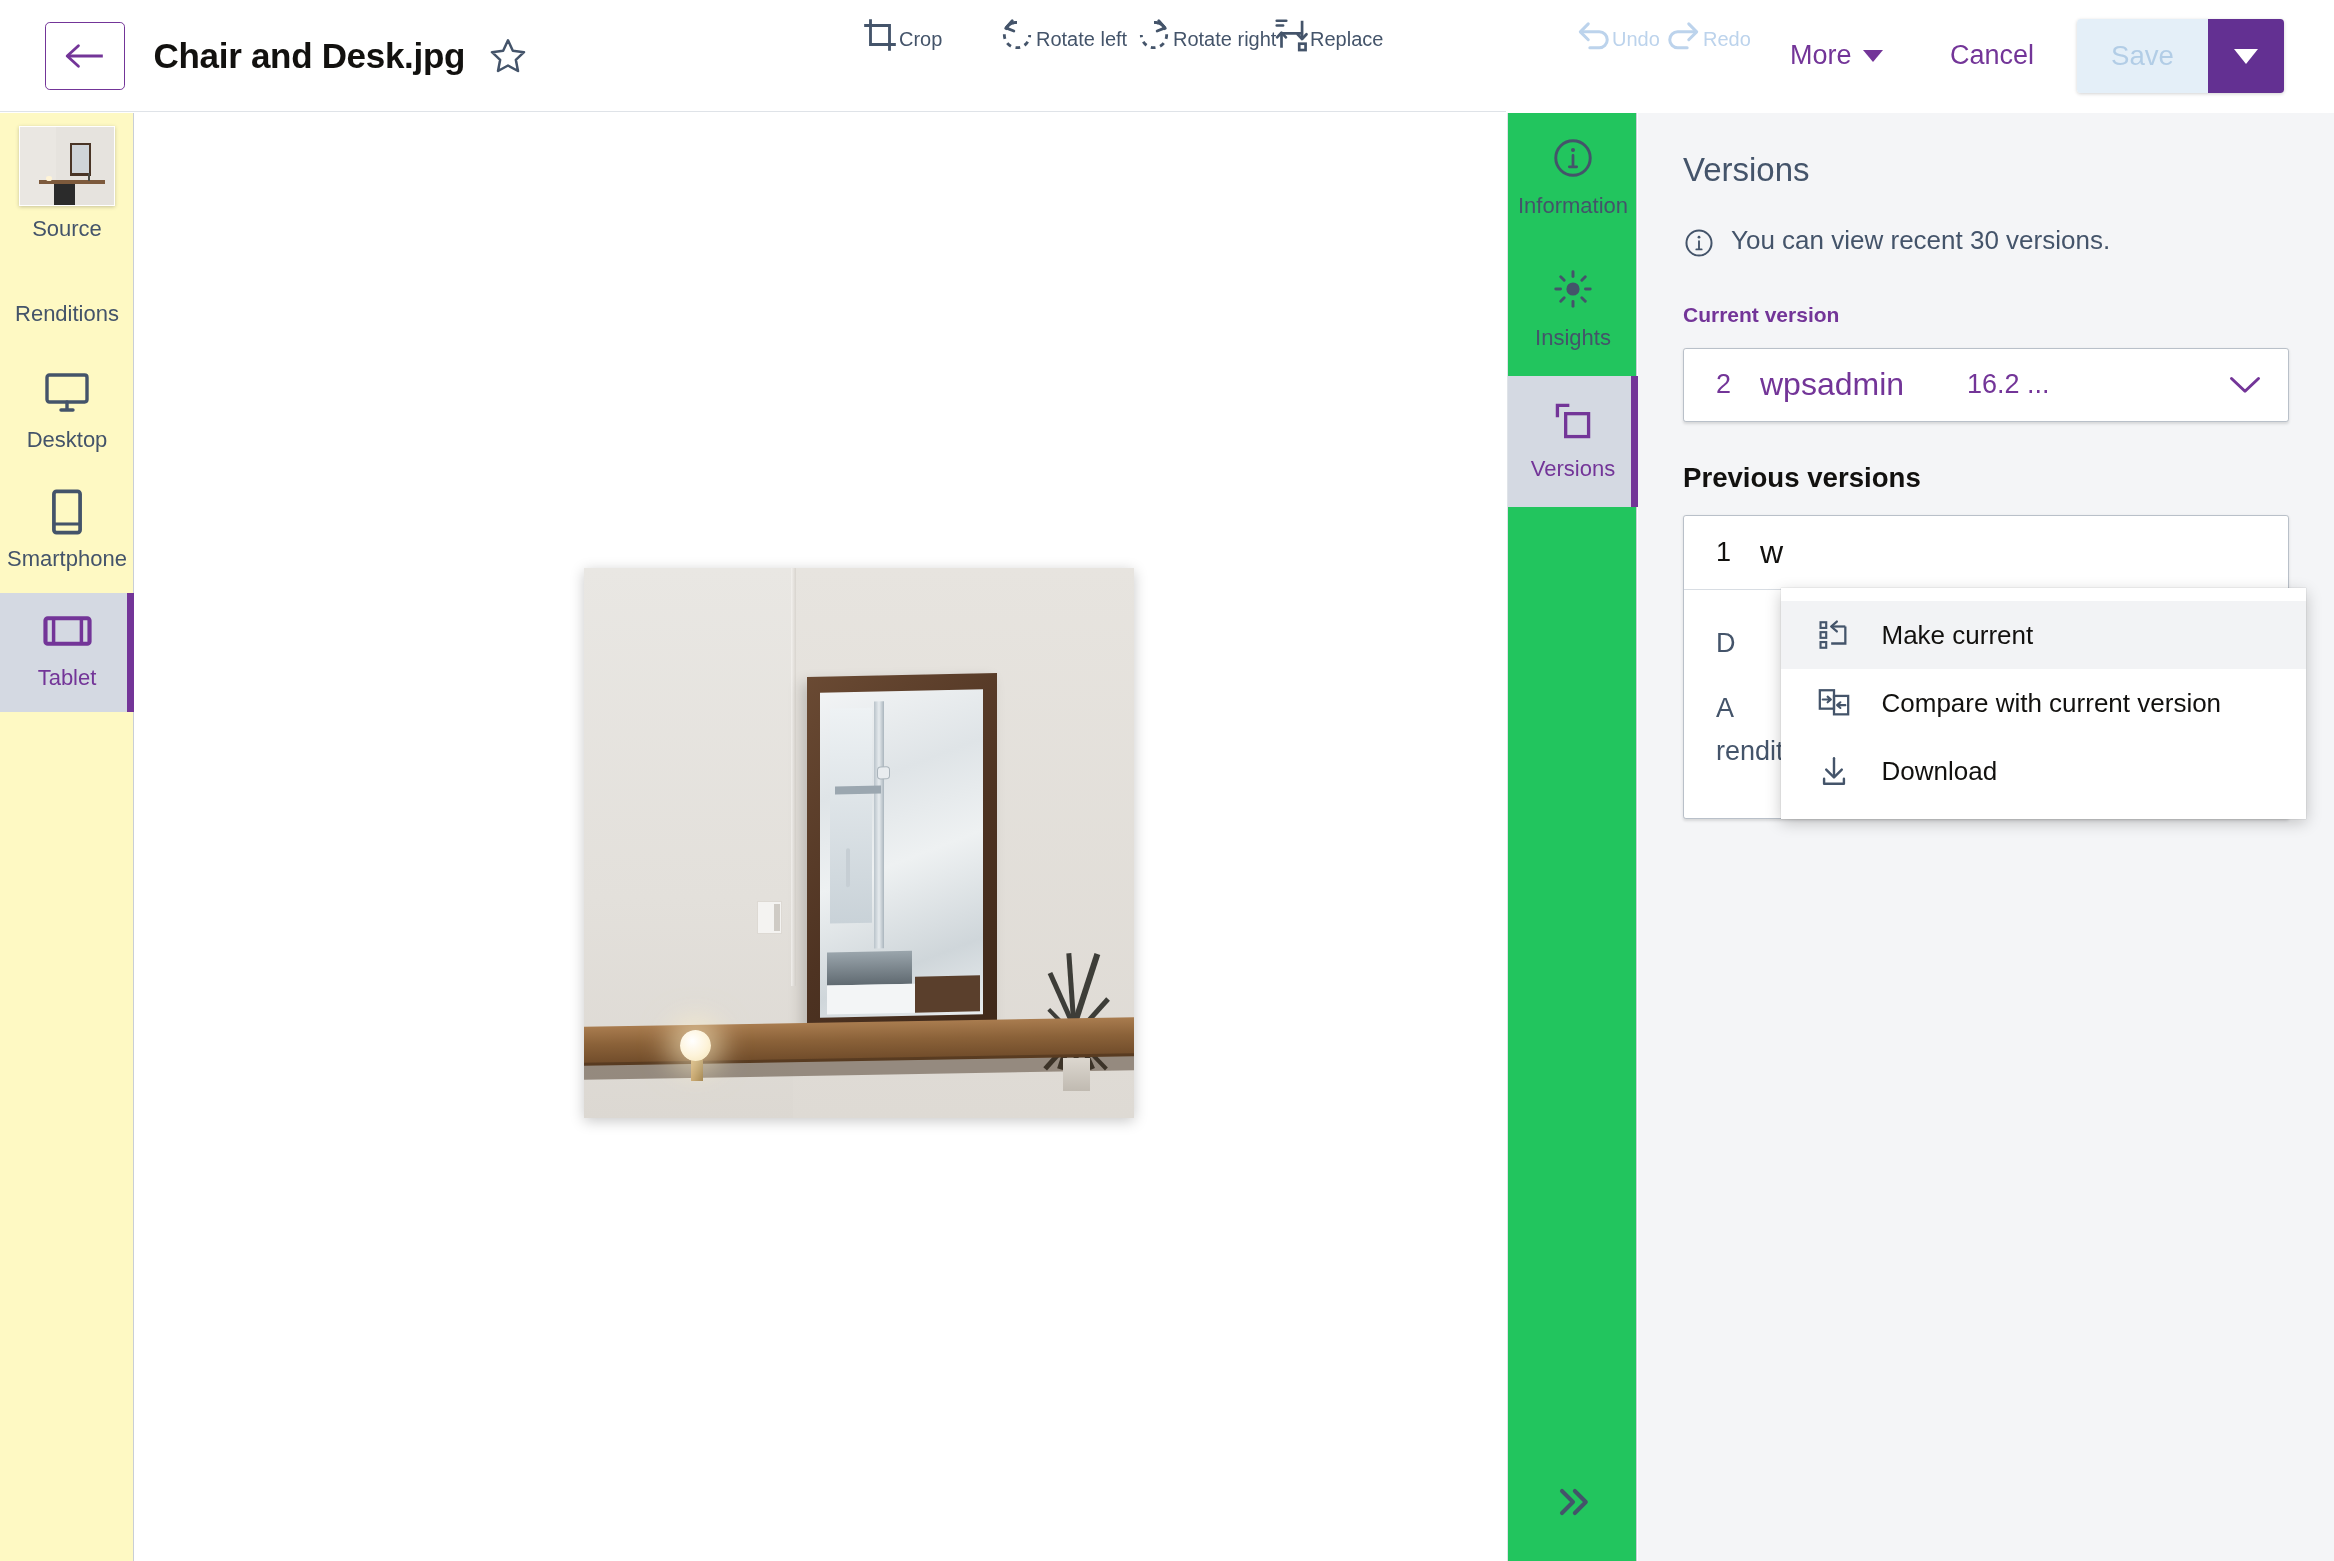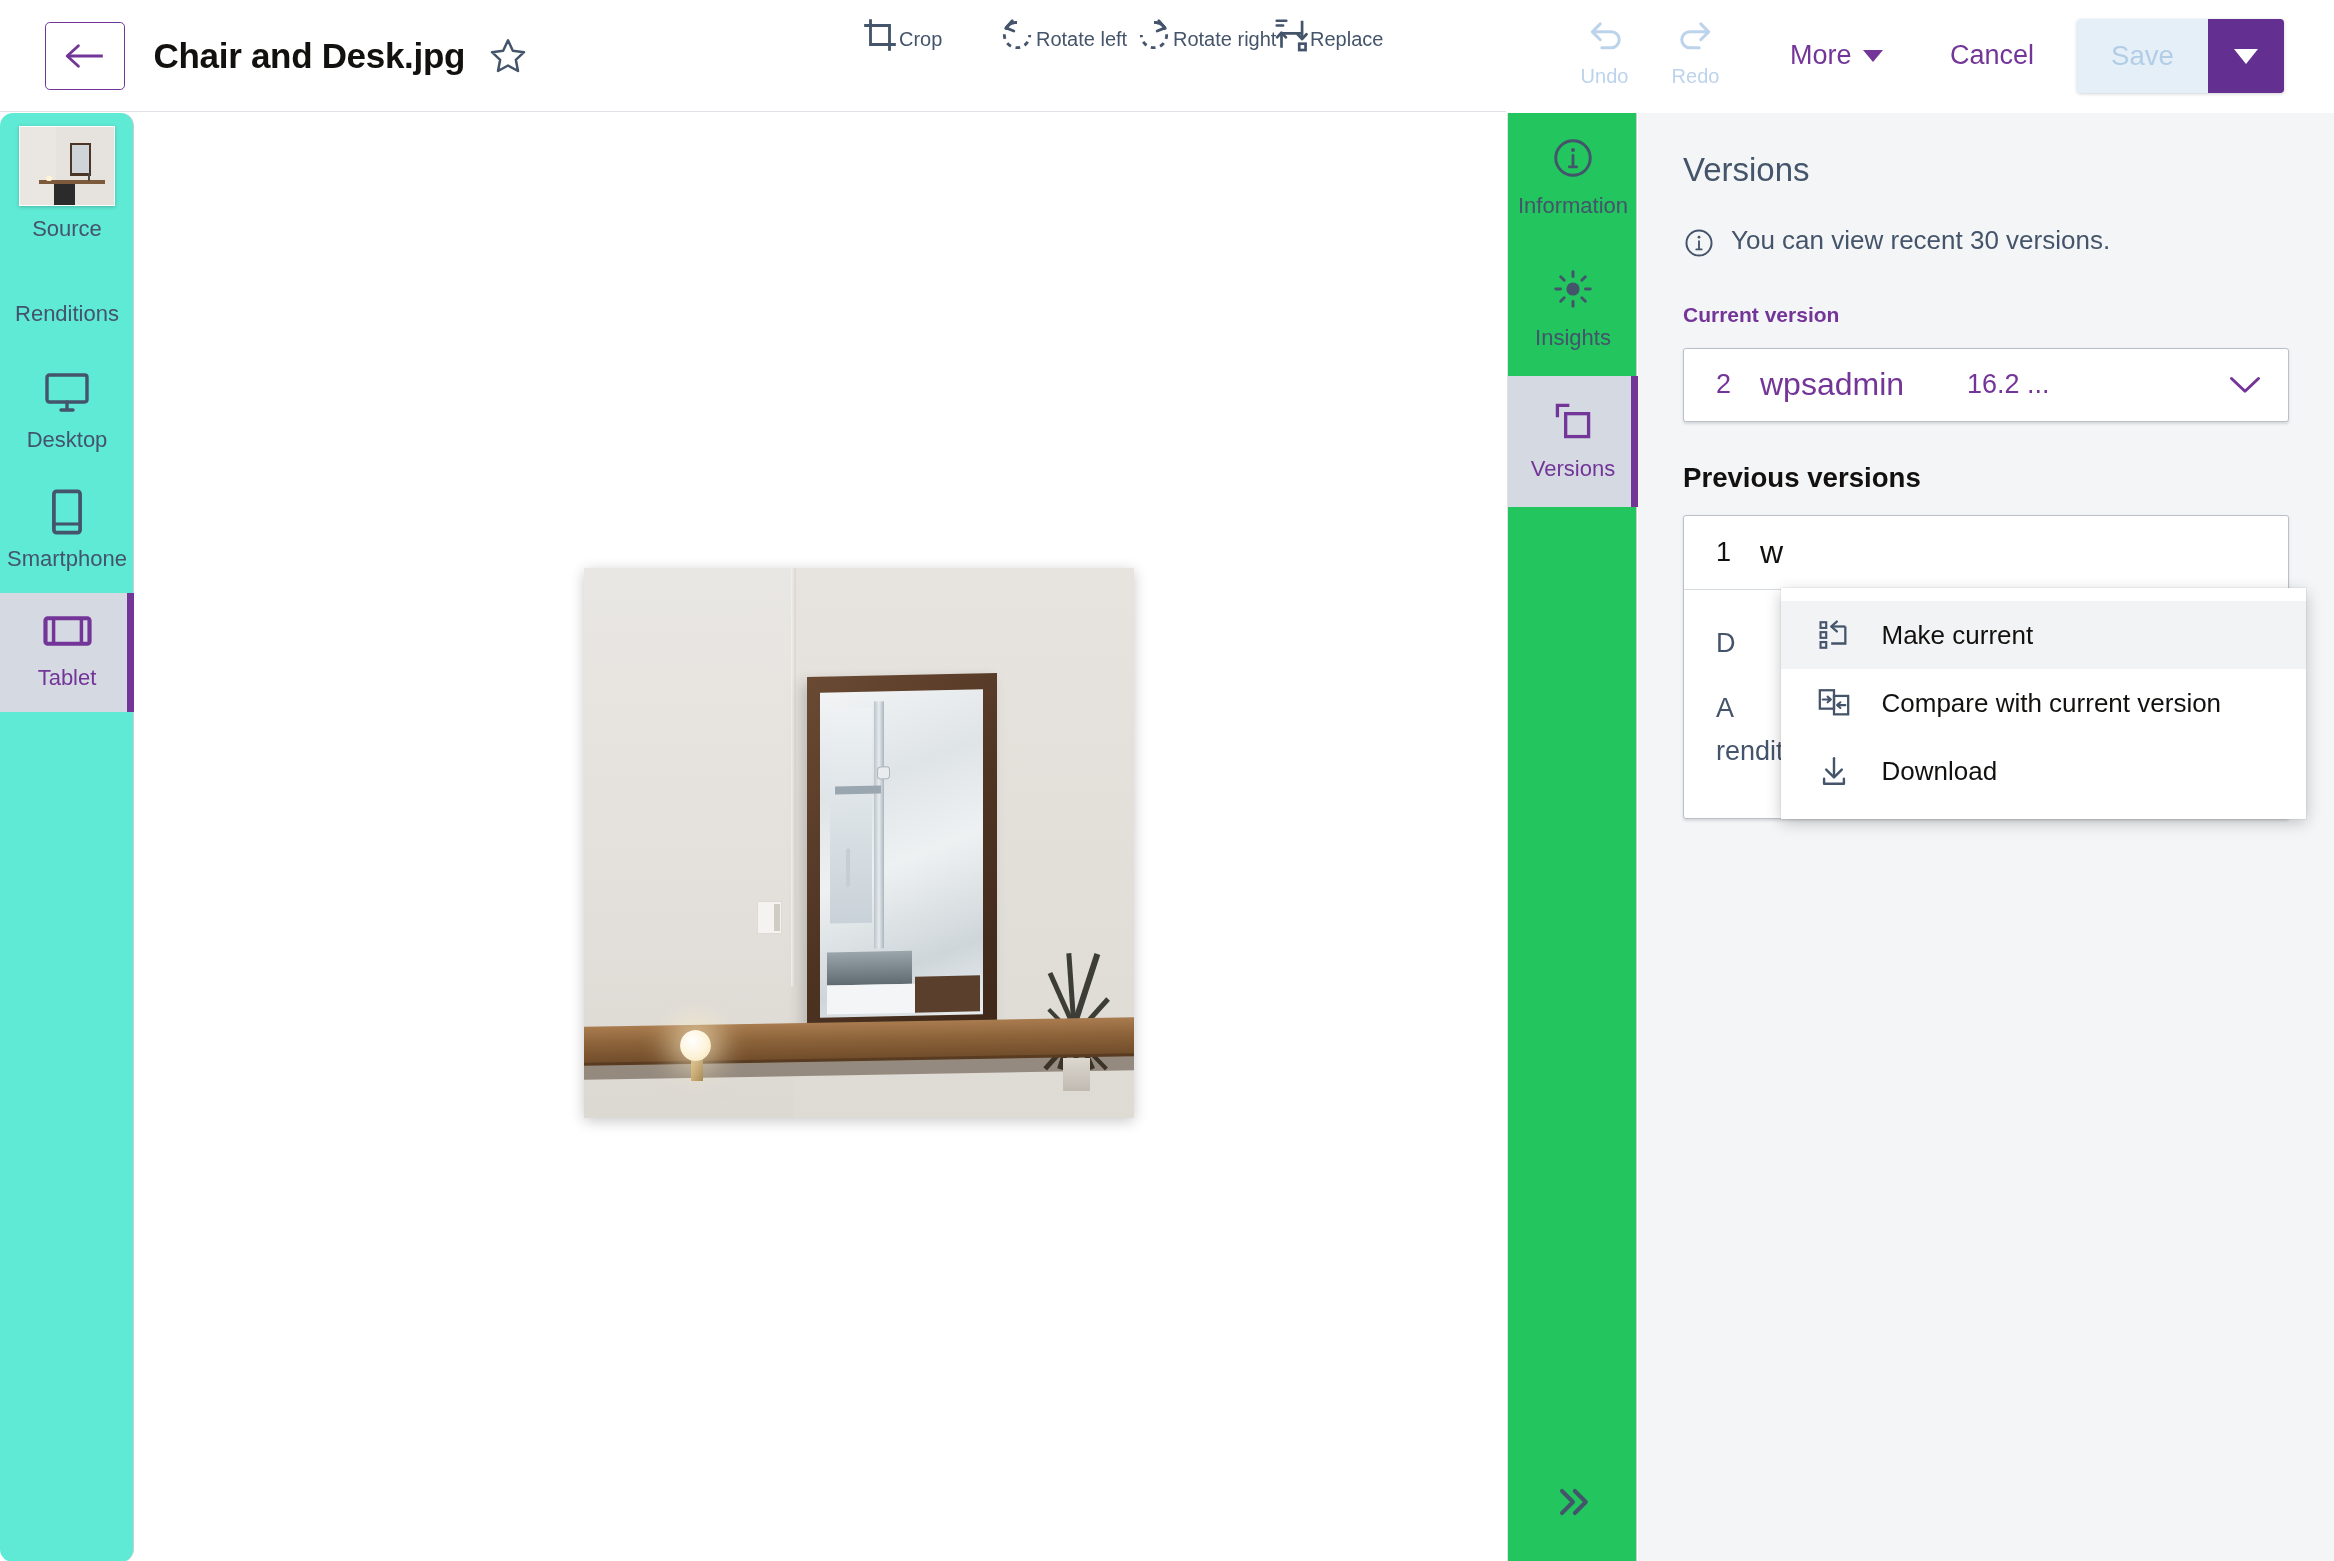--- a/index.html
+++ b/index.html
@@ -63,21 +63,21 @@
     color: #44546a;
     white-space: nowrap;
   }
 
   
   #history-group {
     position: absolute; left: 1574px; top: 13.3px;
     display: flex; gap: 30px;
   }
   .hist-item {
-    display: flex; flex-direction: column; align-items: center;
+    display: flex; flex-direction: row; align-items: center;
     width: 61px; cursor: default;
   }
   .hist-item .tool-icon { height: 44px; display: flex; align-items: center; justify-content: center; }
   .hist-item .tool-label {
     margin-top: 7.6px; font-size: 20px; color: #bcd3ec; white-space: nowrap;
   }
 
   #more-button {
     position: absolute; left: 1790px; top: 40px;
     display: flex; align-items: center; gap: 11.4px;
@@ -117,23 +117,22 @@
     width: 0; height: 0;
     border-left: 12.4px solid transparent;
     border-right: 12.4px solid transparent;
     border-top: 15px solid #ffffff;
   }
 
   
   #left-sidebar {
     position: absolute; left: 0; top: 113px;
     width: 134px; height: 1449px;
-    background: #5eead4;
+    background: #fef9c3;
     border-right: 1px solid #c9ced6;
-    border-radius: 13px;
   }
   .rail-item {
     width: 134px;
     display: flex; flex-direction: column; align-items: center;
     padding: 13.3px 0 21px 0;
     cursor: pointer;
     position: relative;
   }
   .rail-item .rail-label {
     font-size: 22px; color: #44546a; margin-top: 9.5px;

